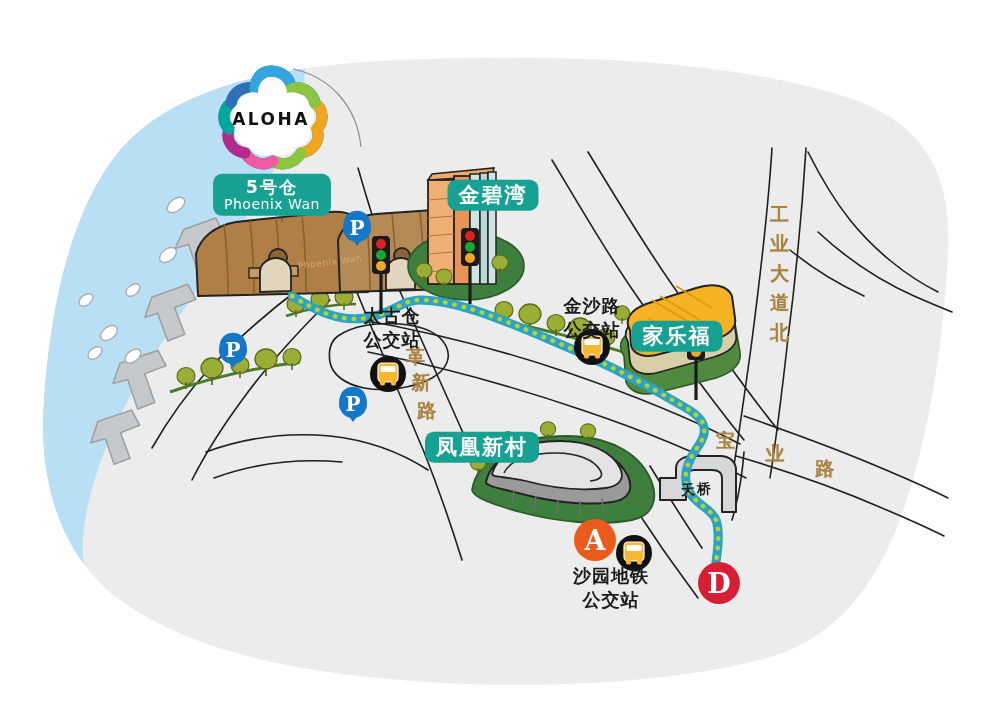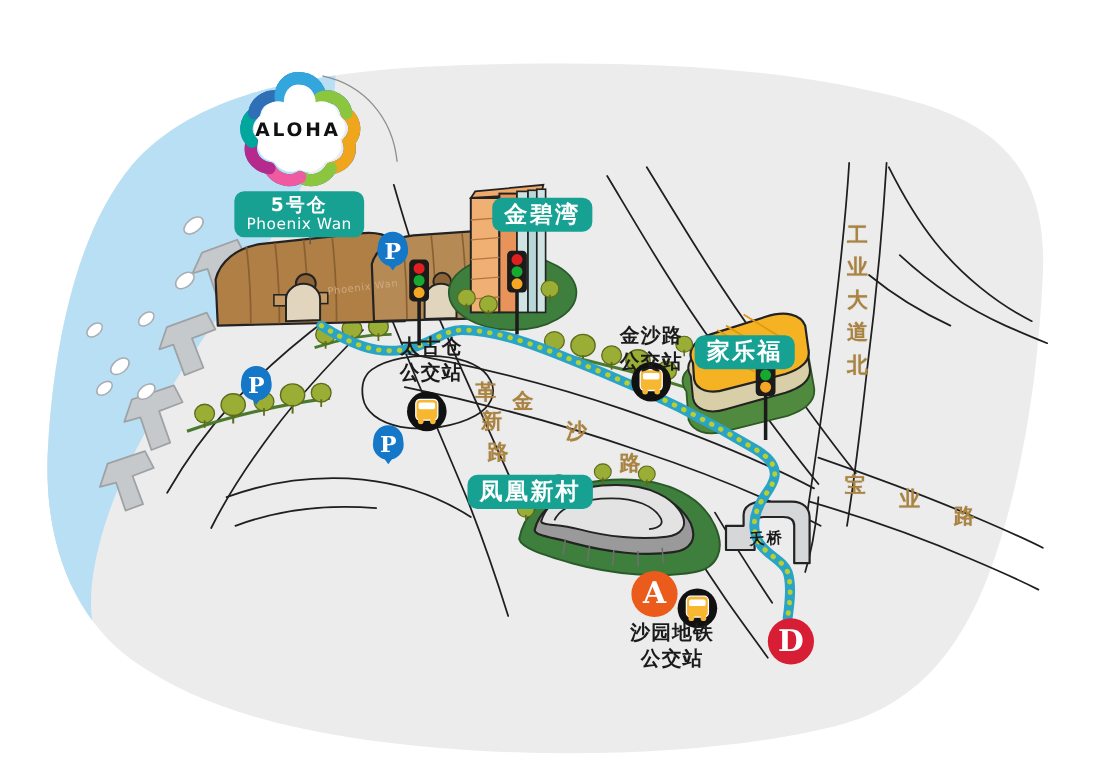--- a/index.html
+++ b/index.html
@@ -460,52 +460,47 @@
 
 <div class="plaque" style="left:272px;top:195px;">
   <span class="cn">5号仓</span>
   <span class="en">Phoenix Wan</span>
 </div>
 
 <div class="plaque small" style="left:493px;top:195px;">
   <span class="cn">金碧湾</span>
 </div>
 
-<div class="plaque small" style="left:677px;top:320px;">
+<div class="plaque small" style="left:677px;top:336px;">
   <span class="cn">家乐福</span>
 </div>
 
 <div class="plaque small" style="left:482px;top:447px;">
   <span class="cn">凤凰新村</span>
 </div>
 
 <div class="ghost-text" style="left:330px;top:262px;">Phoenix Wan</div>
 
 <div class="street vert" style="left:770px;top:200px;">
   <span>工</span>
   <span>业</span>
   <span>大</span>
   <span>道</span>
   <span>北</span>
 </div>
 
 
-<div class="street diag" style="left:768px;top:428px;">
+<div class="street diag" style="left:716px;top:428px;">
   <span style="transform:translateY(0px);">宝</span>
   <span style="transform:translateY(13px);margin-left:25px;">业</span>
   <span style="transform:translateY(28px);margin-left:25px;">路</span>
 </div>
 
-<div class="street diag" style="left:466px;top:352px;">
-  <span style="transform:translateY(0px);">金</span>
-  <span style="transform:translateY(27px);margin-left:24px;">沙</span>
-  <span style="transform:translateY(56px);margin-left:24px;">路</span>
-</div>
-
-<div class="street diag" style="left:432px;top:344px;">
+
+<div class="street diag" style="left:406px;top:344px;">
   <span style="transform:translateY(0px);">革</span>
   <span style="transform:translateY(26px);margin-left:-19px;">新</span>
   <span style="transform:translateY(54px);margin-left:-19px;">路</span>
 </div>
 
 <div class="stopname" style="left:392px;top:328px;">
   <div>太古仓</div>
   <div>公交站</div>
 </div>
 

